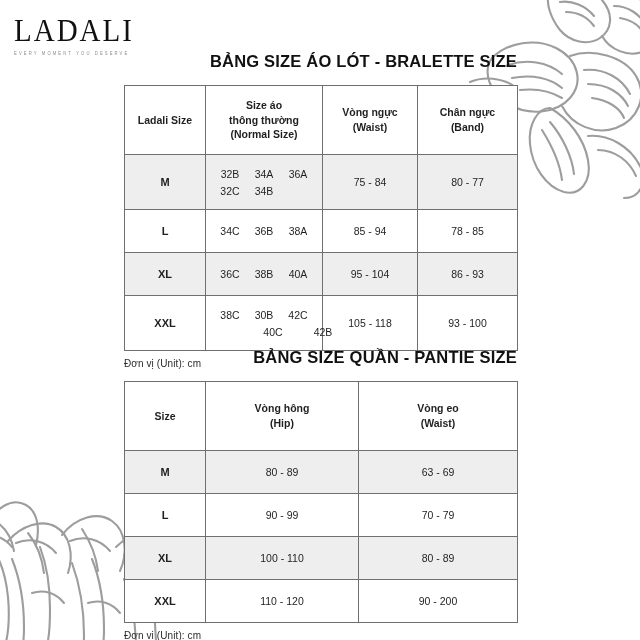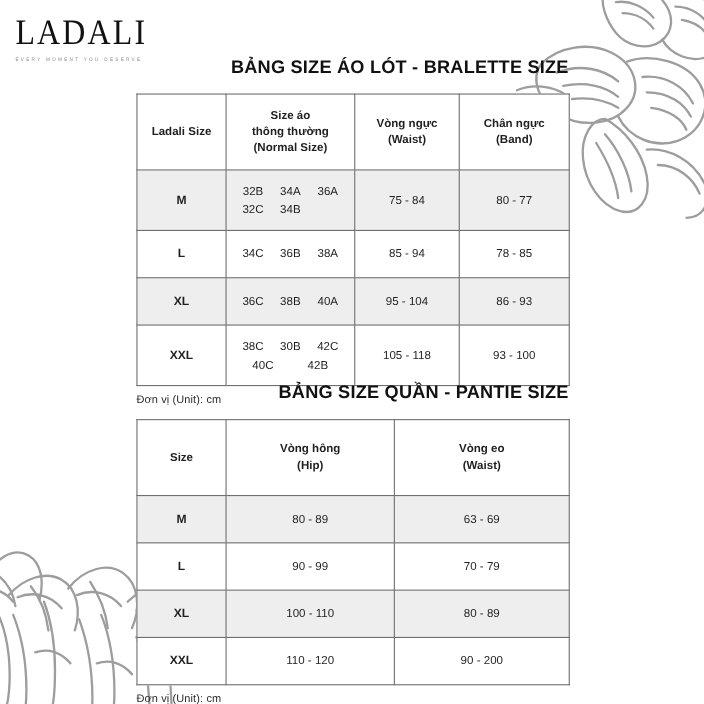--- a/index.html
+++ b/index.html
@@ -121,21 +121,21 @@
   tr.shaded td { background: #eeeeee; }
   tr.plain  td { background: #ffffff; }
 
   tr.tall td { height: 44px; }
   tr.short td { height: 32px; }
 
   .cup-lines {
     display: flex;
     flex-direction: column;
     gap: 5px;
-    align-items: flex-end;
+    align-items: flex-start;
   }
   .cup-row {
     display: flex;
     justify-content: center;
     width: 100%;
   }
   .cup-cell {
     width: 34px;
     text-align: center;
     font-size: 10.5px;

